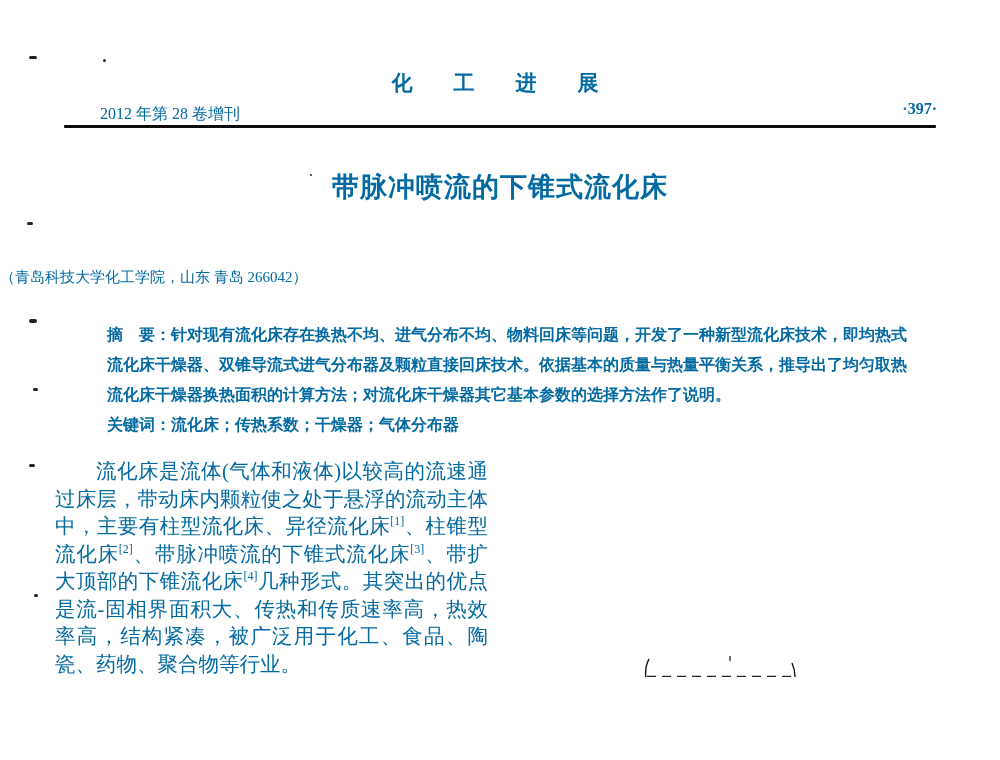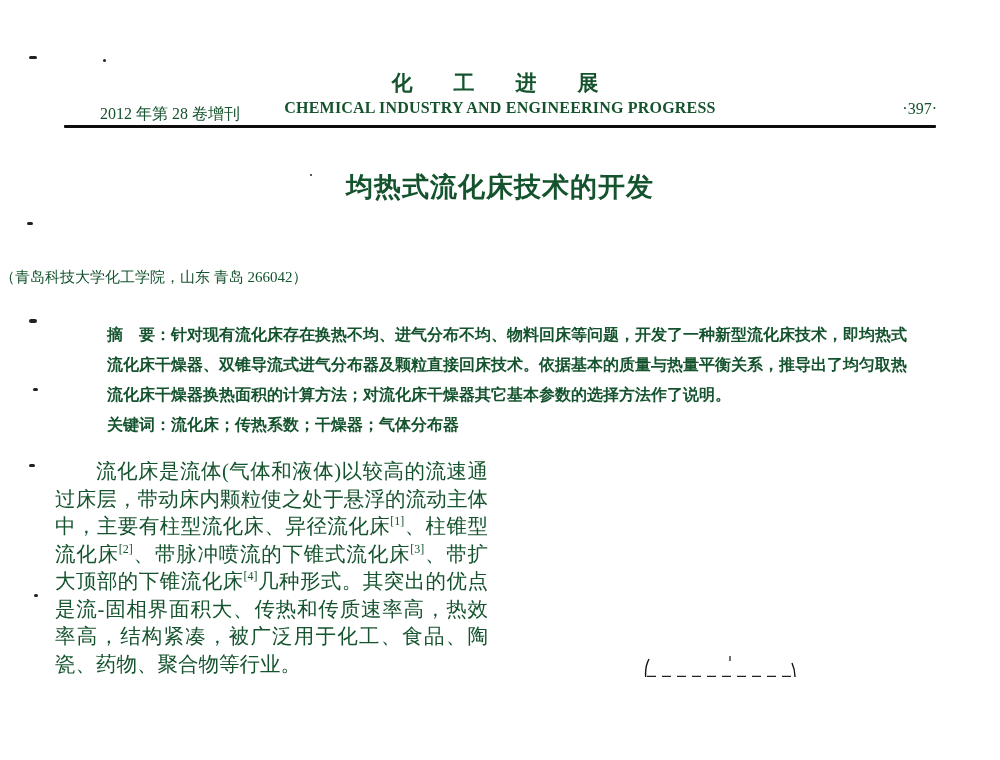--- a/index.html
+++ b/index.html
@@ -1,31 +1,31 @@
 <!DOCTYPE html>
 <html><head>
 <meta charset="utf-8">
 <style>
   html,body{margin:0;padding:0;background:#fff;}
   .page{
     position:relative;width:1000px;height:677px;overflow:hidden;
-    background:#ffffff;color:#14532d;
+    background:#ffffff;color:#0369a1;
     font-family:"Liberation Serif","DejaVu Serif",serif;
   }
   
   .journal-cn{
     position:absolute;top:70px;left:0;width:1000px;text-align:center;
     font-size:21px;font-weight:bold;letter-spacing:10px;line-height:26px;
   }
   .journal-en{
     position:absolute;top:97px;left:0;width:1000px;text-align:center;
     font-size:16px;font-weight:bold;letter-spacing:.2px;line-height:21px;
   }
   .issue{position:absolute;top:103px;left:100px;font-size:16px;line-height:21px;}
-  .pageno{position:absolute;top:100px;right:63px;font-size:16px;font-weight:normal;}
+  .pageno{position:absolute;top:100px;right:63px;font-size:16px;font-weight:bold;}
   .rule{position:absolute;top:125px;left:64px;width:872px;height:3px;background:#0d0d0d;border-radius:1px;}
   
   .art-title{
     position:absolute;top:170px;left:0;width:1000px;text-align:center;
     font-size:27px;font-weight:bold;letter-spacing:1px;line-height:34px;
   }
   .authors{position:absolute;top:240px;left:0;width:1000px;text-align:center;font-size:16px;line-height:21px;}
   .affiliation{position:absolute;top:267px;left:0;width:1000px;font-size:15px;line-height:20px;}
   
   .abstract{
@@ -63,26 +63,25 @@
   .sp9{left:310px;top:174px;width:2px;height:2px;}
   .sp10{left:928px;top:707px;width:3px;height:2px;}
   .sp11{left:0px;top:756px;width:70px;height:4px;}
 </style>
 </head>
 <body>
 
 <div class="page">
 
   <div class="journal-cn">化　工　进　展</div>
-  <div class="journal-en">CHEMICAL INDUSTRY AND ENGINEERING PROGRESS</div>
   <div class="issue">2012 年第 28 卷增刊</div>
   <div class="pageno">·397·</div>
   <div class="rule"></div>
 
-  <div class="art-title">均热式流化床技术的开发</div>
+  <div class="art-title">带脉冲喷流的下锥式流化床</div>
   <div class="affiliation">（青岛科技大学化工学院，山东 青岛 266042）</div>
 
   <div class="abstract">
     <div><span class="lbl">摘　要：</span><span>针对现有流化床存在换热不均、进气分布不均、物料回床等问题，开发了一种新型流化床技术，即均热式流化床干燥器、双锥导流式进气分布器及颗粒直接回床技术。依据基本的质量与热量平衡关系，推导出了均匀取热流化床干燥器换热面积的计算方法；对流化床干燥器其它基本参数的选择方法作了说明。</span></div>
     <div class="keywords"><span class="lbl">关键词：</span><span>流化床；传热系数；干燥器；气体分布器</span></div>
   </div>
 
   <div class="columns">
     <div class="col">
       <p class="indent"><span>流化床是流体(气体和液体)以较高的流速通过床层，带动床内颗粒使之处于悬浮的流动主体中，主要有柱型流化床、异径流化床</span><sup class="ref">[1]</sup><span>、柱锥型流化床</span><sup class="ref">[2]</sup><span>、带脉冲喷流的下锥式流化床</span><sup class="ref">[3]</sup><span>、带扩大顶部的下锥流化床</span><sup class="ref">[4]</sup><span>几种形式。其突出的优点是流-固相界面积大、传热和传质速率高，热效率高，结构紧凑，被广泛用于化工、食品、陶瓷、药物、聚合物等行业。</span></p>

